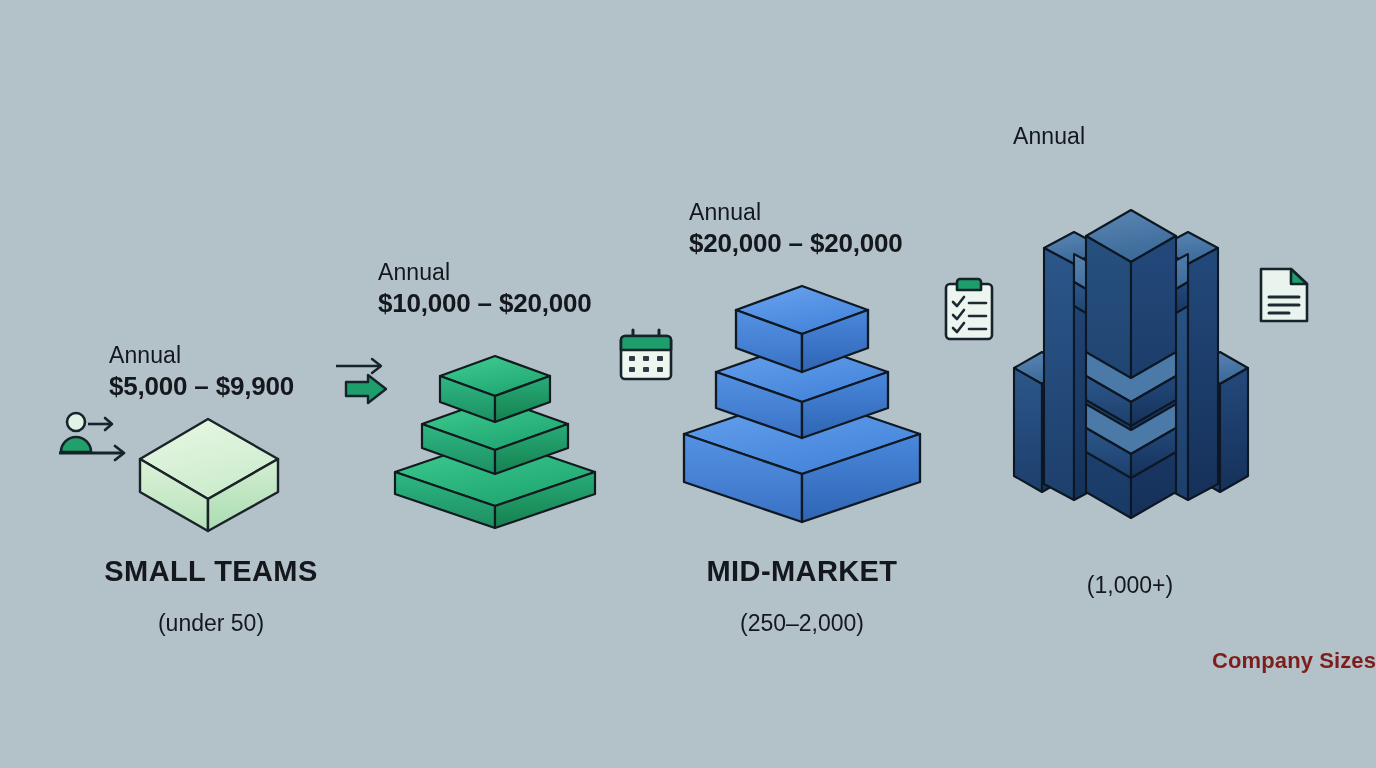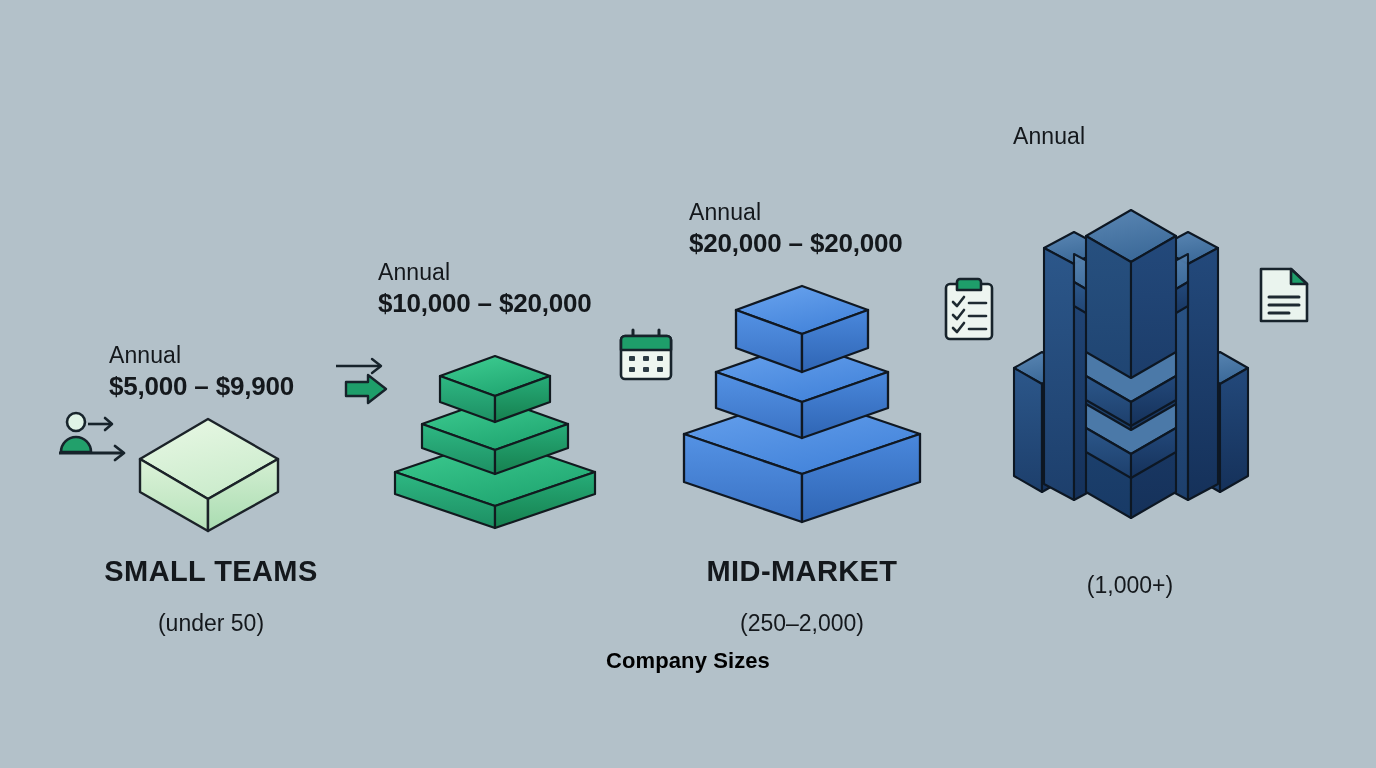--- a/index.html
+++ b/index.html
@@ -51,25 +51,25 @@
     font-size:23px;
     font-weight:400;
     letter-spacing:0;
     margin-top:18px;
   }
 
   .caption {
     position:absolute;
     left:0; right:0;
     top:648px;
-    text-align:center;
+    text-align:right;
     font-size:22px;
     font-weight:600;
     letter-spacing:.1px;
-    color:#000000;
+    color:#7f1d1d;
   }
 
   
   .fig { position:absolute; }
   .ico { position:absolute; }
 </style>
 </head>
 <body>
 
 <div class="stage">

